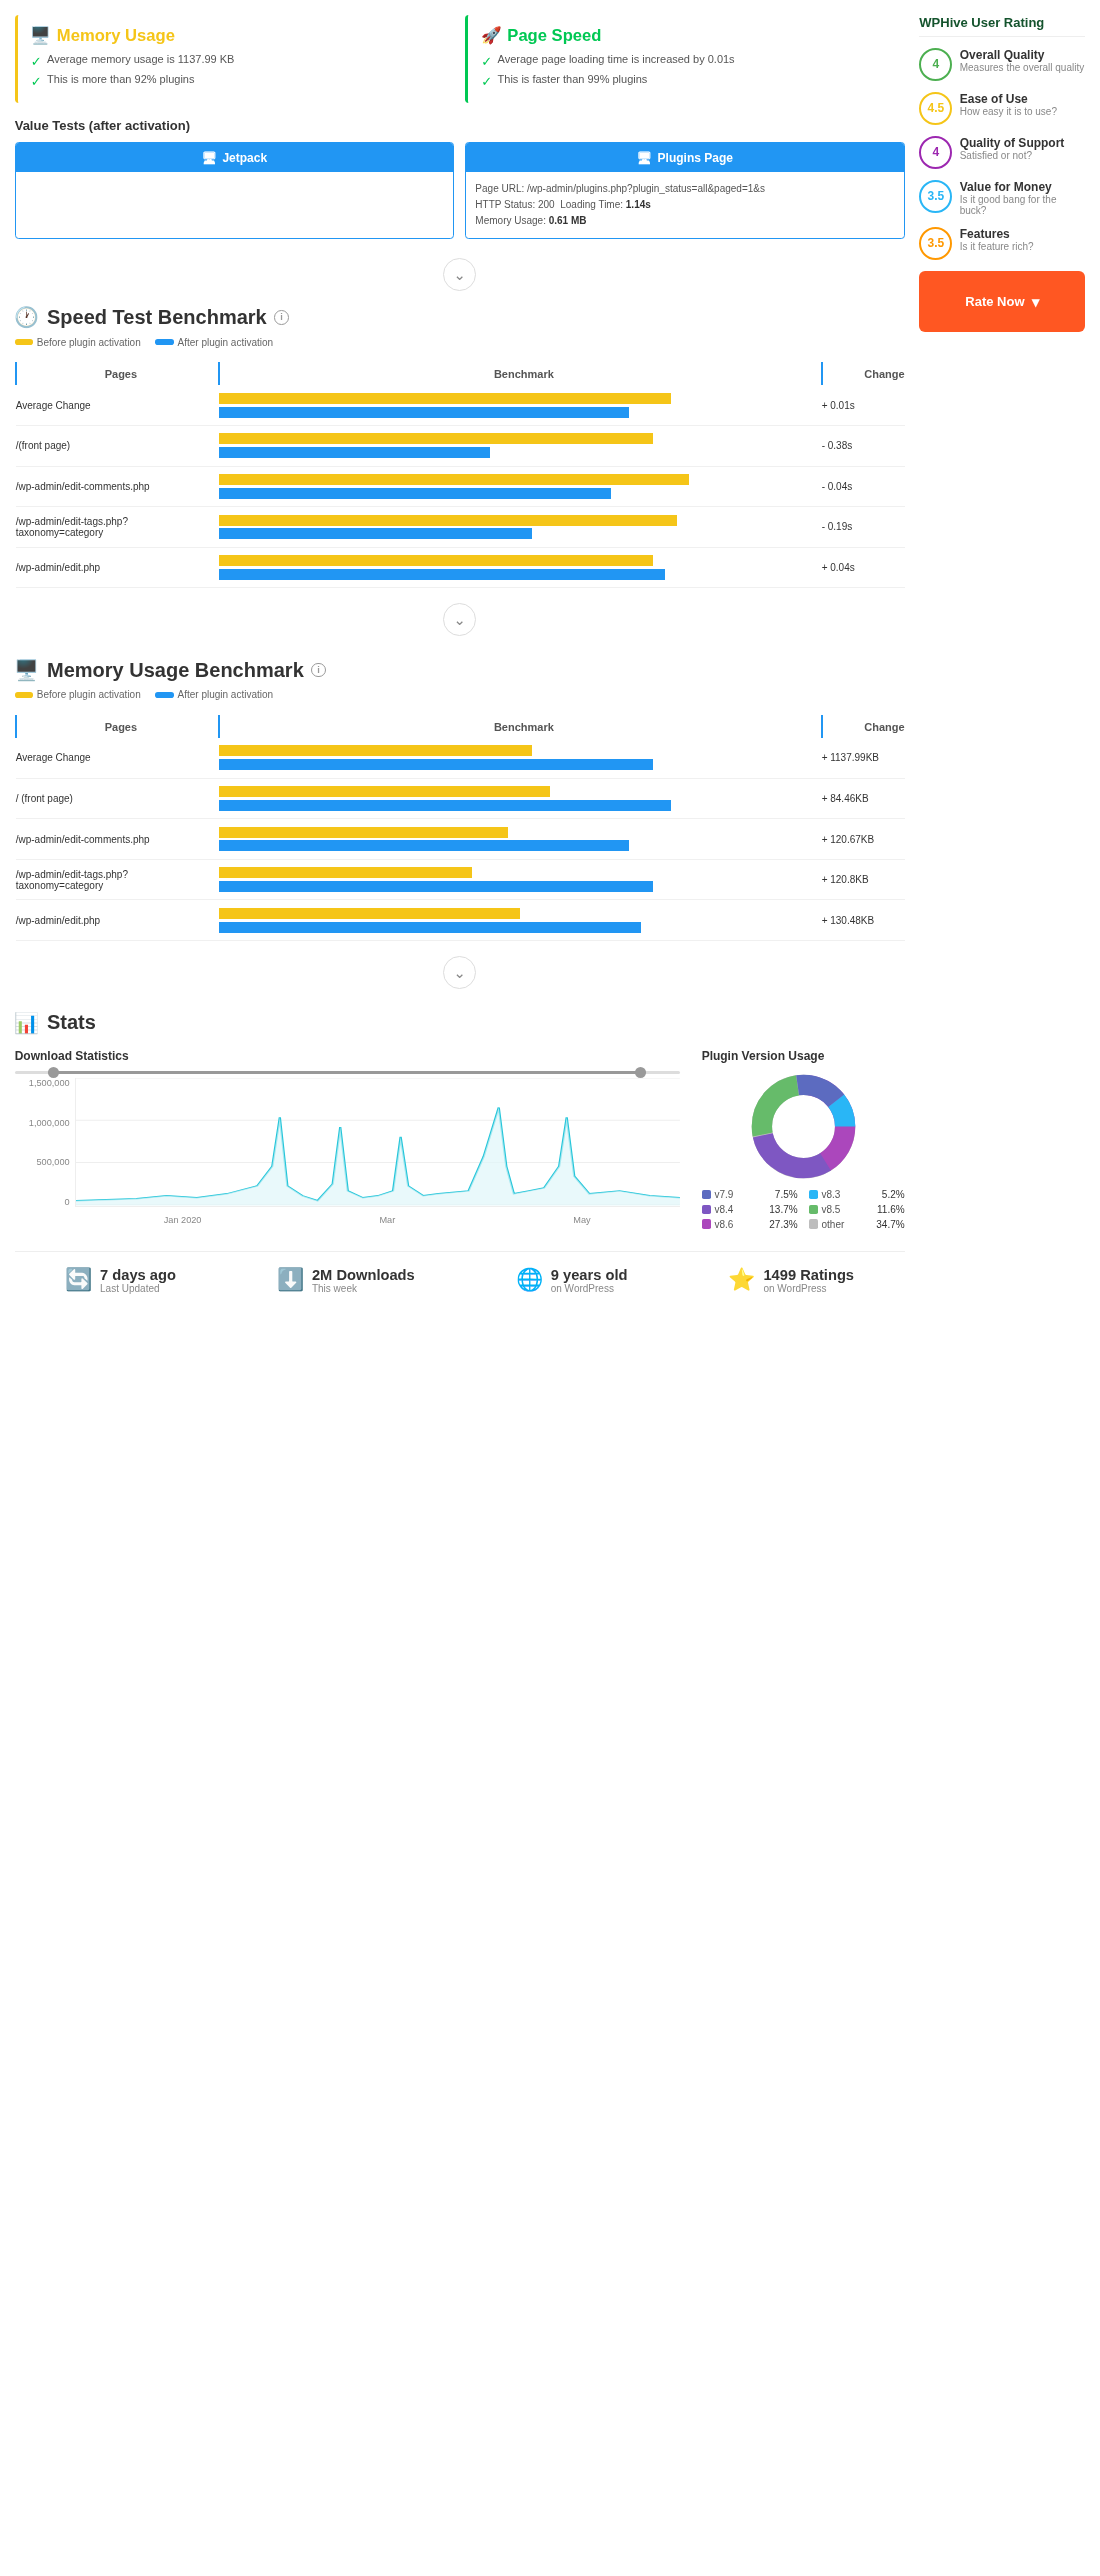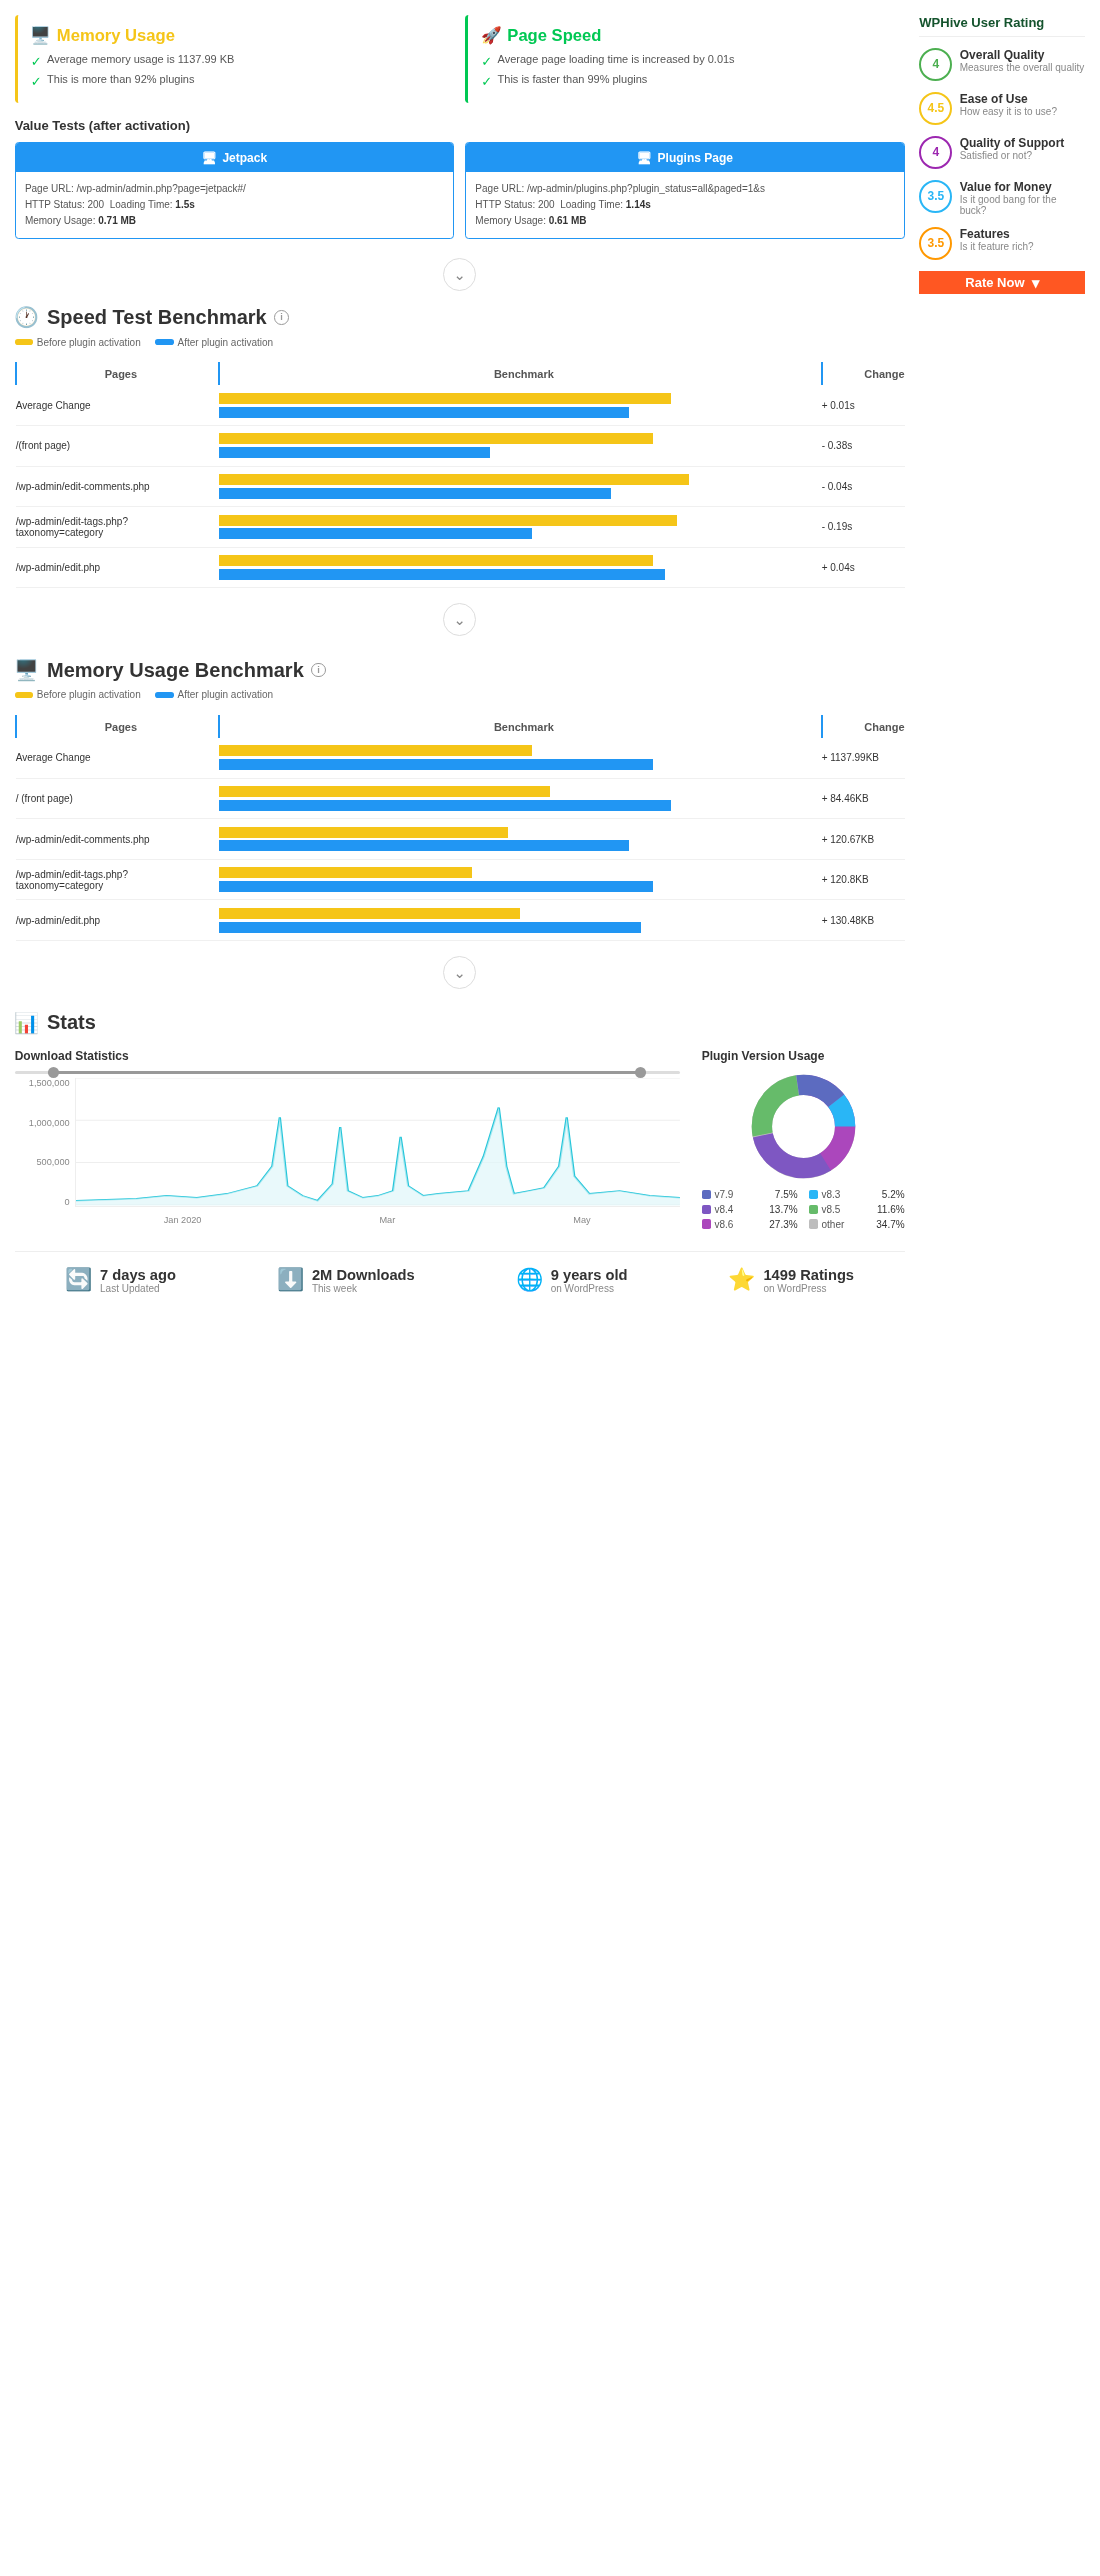--- a/index.html
+++ b/index.html
@@ -96,21 +96,21 @@
     .rating-item { display: flex; align-items: flex-start; gap: 7.4px; margin-bottom: 11px; }
     .rating-circle { width: 33px; height: 33px; border-radius: 50%; border: 2.8px solid; display: flex; align-items: center; justify-content: center; font-size: 12px; font-weight: 700; flex-shrink: 0; }
     .rating-circle.green { border-color: #4caf50; color: #4caf50; }
     .rating-circle.yellow-gold { border-color: #f5c518; color: #f5c518; }
     .rating-circle.purple { border-color: #9c27b0; color: #9c27b0; }
     .rating-circle.light-blue { border-color: #29b6f6; color: #29b6f6; }
     .rating-circle.orange { border-color: #ff9800; color: #ff9800; }
     .rating-text-title { font-size: 12px; font-weight: 600; color: #333; }
     .rating-text-sub { font-size: 10px; color: #888; }
 
-    .rate-now-btn { width: 100%; background: #ff5722; color: #fff; border: none; border-radius: 0; padding: 3px; font-size: 13px; font-weight: 600; cursor: pointer; display: flex; align-items: center; justify-content: center; gap: 7.4px; margin-top: 7.4px; }
+    .rate-now-btn { width: 100%; background: #ff5722; color: #fff; border: none; border-radius: 6px; padding: 22px; font-size: 13px; font-weight: 600; cursor: pointer; display: flex; align-items: center; justify-content: center; gap: 7.4px; margin-top: 7.4px; }
     .rate-now-btn .chevron { font-size: 14.7px; }
 
     .page-url { word-break: break-all; }
   </style>
 </head>
 <body>
 
 <div class="container">
   <div class="main-content">
 
@@ -145,25 +145,20 @@
       </div>
     </div>
 
     <div>
       <div class="section-title">Value Tests (after activation)</div>
       <div class="page-tests">
         <div class="page-test-card">
           <div class="page-test-header">
             <span>🖥</span>
             <span>Jetpack</span>
-          </div>
-          <div class="page-test-body">
-            <div class="page-url">Page URL: /wp-admin/admin.php?page=jetpack#/</div>
-            <div><span>HTTP Status: 200</span>&nbsp;&nbsp;<span>Loading Time:</span> <strong>1.5s</strong></div>
-            <div><span>Memory Usage:</span> <strong>0.71 MB</strong></div>
           </div>
         </div>
         <div class="page-test-card">
           <div class="page-test-header">
             <span>🖥</span>
             <span>Plugins Page</span>
           </div>
           <div class="page-test-body">
             <div class="page-url">Page URL: /wp-admin/plugins.php?plugin_status=all&amp;paged=1&amp;s</div>
             <div><span>HTTP Status: 200</span>&nbsp;&nbsp;<span>Loading Time:</span> <strong>1.14s</strong></div>

